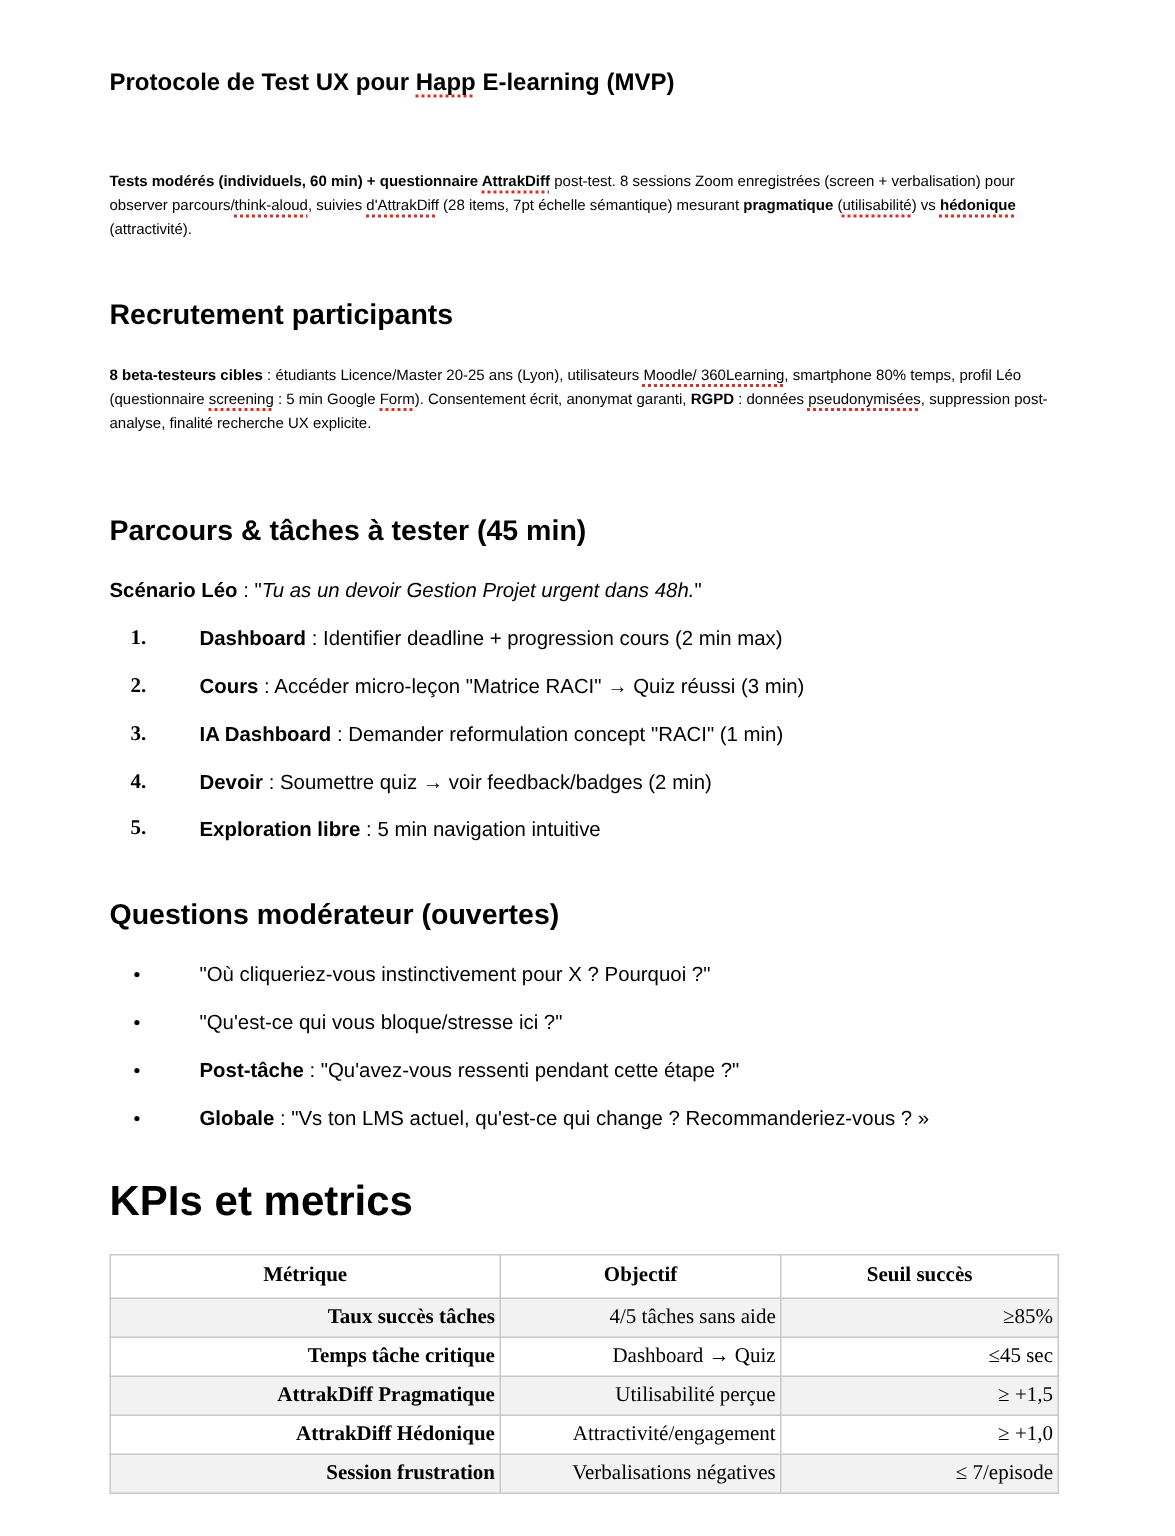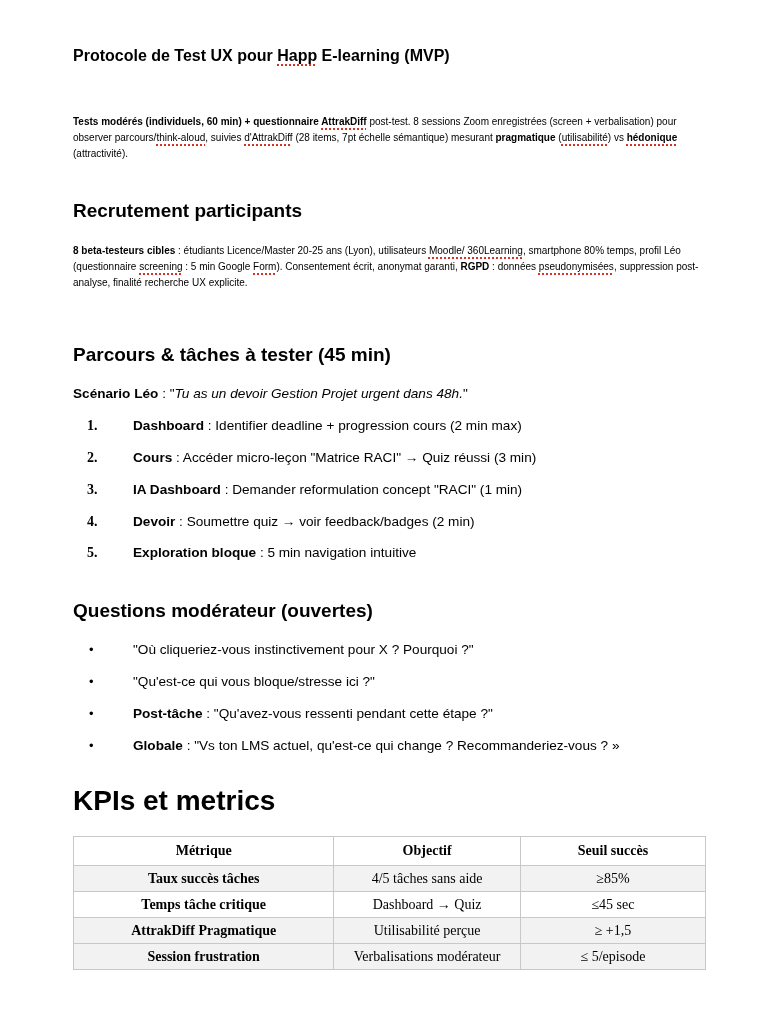--- a/index.html
+++ b/index.html
@@ -25,21 +25,21 @@
     ol.tasks, ul.questions { position: absolute; left: 0; margin: 0; padding: 0; list-style: none; width: 640px; }
     ol.tasks li, ul.questions li { position: absolute; left: 0; font-size: 13.6px; line-height: 16px; white-space: nowrap; }
     .num { position: absolute; left: 14px; font-family: "Liberation Serif", serif; font-weight: bold; font-size: 14px; }
     .bullet { position: absolute; left: 16px; font-size: 13px; }
     .text { position: absolute; left: 48px; padding-left: 12px; }
     table.kpi {
       position: absolute; left: 0; top: 836px; width: 633px;
       border-collapse: collapse; font-family: "Liberation Serif", serif; font-size: 14px;
     }
     table.kpi th, table.kpi td {
-      border: 1px solid #c8c8c8; height: 25px; padding: 0 3px; text-align: center;
+      border: 1px solid #c8c8c8; height: 25px; padding: 0 3px; text-align: right;
     }
     table.kpi th { text-align: center; font-weight: bold; height: 28px; }
     table.kpi tr.alt td { background: #f2f2f2; }
     table.kpi td.metric { font-weight: bold; }
     .col1 { width: 256px; } .col2 { width: 181px; } .col3 { width: 180px; }
   </style>
 </head>
 <body>
 
 <div class="page">
@@ -76,21 +76,21 @@
     <li style="top:64px;">
         <span class="num">3.</span>
         <span class="text"><b>IA Dashboard</b><span> : Demander reformulation concept "RACI" (1 min)</span></span>
       </li>
     <li style="top:96px;">
         <span class="num">4.</span>
         <span class="text"><b>Devoir</b><span> : Soumettre quiz → voir feedback/badges (2 min)</span></span>
       </li>
     <li style="top:127px;">
         <span class="num">5.</span>
-        <span class="text"><b>Exploration bloque</b><span> : 5 min navigation intuitive</span></span>
+        <span class="text"><b>Exploration libre</b><span> : 5 min navigation intuitive</span></span>
       </li>
   </ol>
 
   <h2 style="top:598px;">Questions modérateur (ouvertes)</h2>
 
   <ul class="questions" style="top:642px;">
     <li style="top:0px;">
         <span class="bullet">•</span>
         <span class="text"><b></b><span>"Où cliqueriez-vous instinctivement pour X ? Pourquoi ?"</span></span>
       </li>
@@ -127,21 +127,26 @@
       <tr>
         <td class="metric">Temps tâche critique</td>
         <td>Dashboard → Quiz</td>
         <td>≤45 sec</td>
       </tr>
       <tr class="alt">
         <td class="metric">AttrakDiff Pragmatique</td>
         <td>Utilisabilité perçue</td>
         <td>≥ +1,5</td>
       </tr>
+      <tr>
+        <td class="metric">AttrakDiff Hédonique</td>
+        <td>Attractivité/engagement</td>
+        <td>≥ +1,0</td>
+      </tr>
       <tr class="alt">
         <td class="metric">Session frustration</td>
-        <td>Verbalisations modérateur</td>
-        <td>≤ 5/episode</td>
+        <td>Verbalisations négatives</td>
+        <td>≤ 7/episode</td>
       </tr>
     </tbody>
   </table>
 
 </div>
 
 </body></html>

